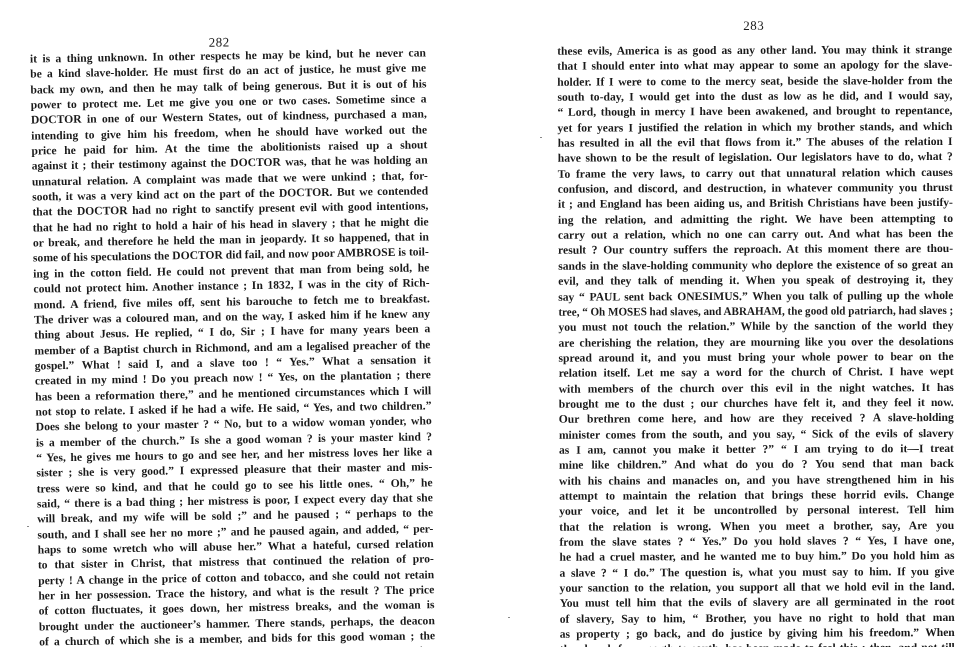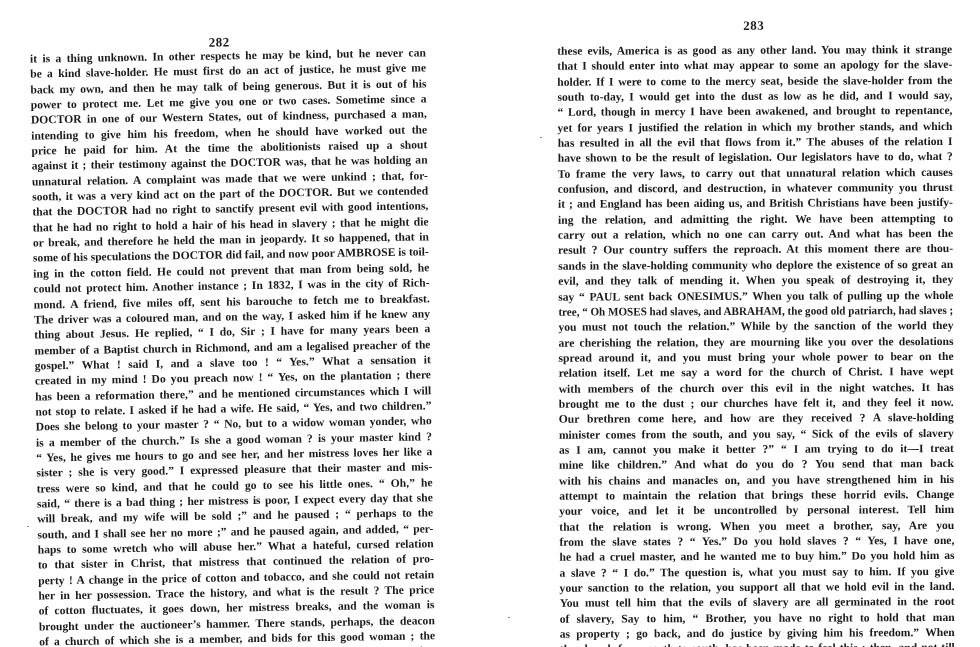--- a/index.html
+++ b/index.html
@@ -1,21 +1,21 @@
 <!DOCTYPE html>
 <html><head>
 <meta charset="utf-8">
 <style>
   html, body { margin: 0; padding: 0; background: #ffffff; }
   body { width: 980px; height: 647px; position: relative; overflow: hidden;
          font-family: "Liberation Serif", "DejaVu Serif", serif; color: #1a1a1a; }
   .page { position: absolute; top: 0; height: 647px; }
   .page-left { left: 0; width: 490px; transform: rotate(-0.9deg); transform-origin: 0 0; }
   .page-right { left: 490px; width: 490px; transform: rotate(-0.25deg); transform-origin: 0 0; }
-  .page-number { position: absolute; font-size: 13px; font-weight: bold; letter-spacing: 0.5px; }
+  .page-number { position: absolute; font-size: 13px; font-weight: normal; letter-spacing: 0.5px; }
   .page-left .page-number { left: 208px; top: 38px; }
   .page-right .page-number { left: 253px; top: 19px; }
   .text-block { position: absolute; font-size: 11.6px; line-height: 15.35px; font-weight: bold; }
   .page-left .text-block { left: 29px; top: 52px; width: 396px; }
   .page-right .text-block { left: 67px; top: 44px; width: 395px; }
   .line { display: block; white-space: nowrap; text-align: justify; text-align-last: justify; height: 15.35px; }
   .speck { position: absolute; width: 2px; height: 1px; background: #888; }
 </style>
 </head>
 <body>

